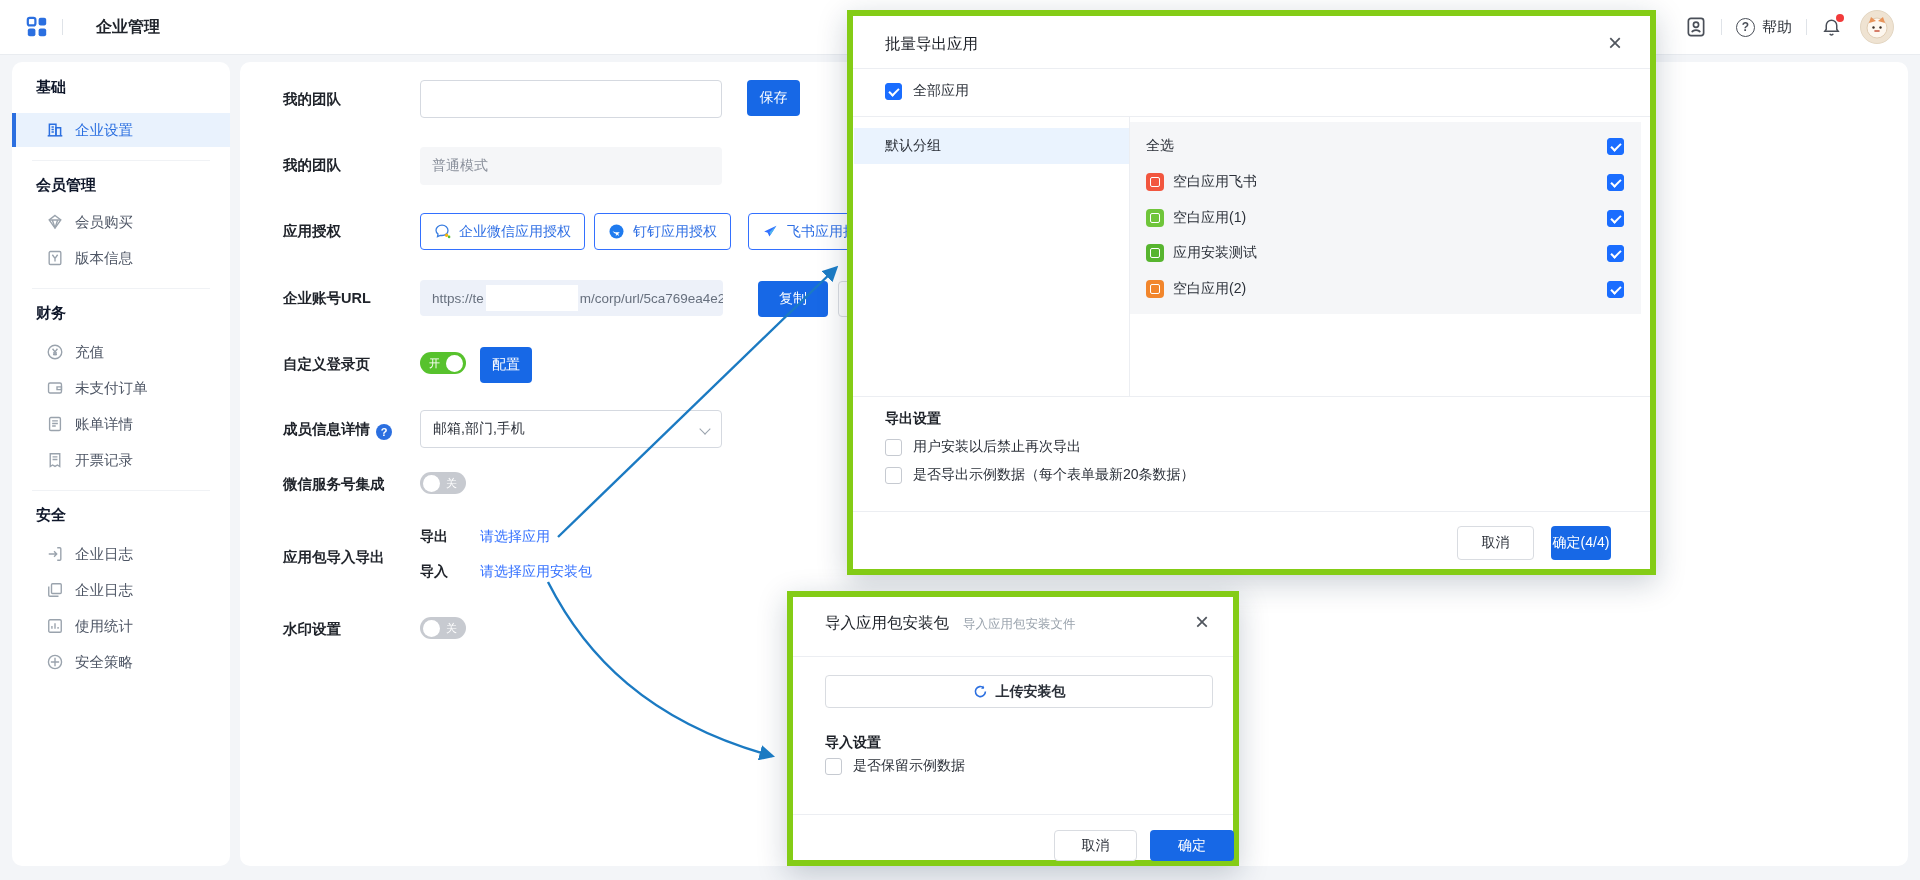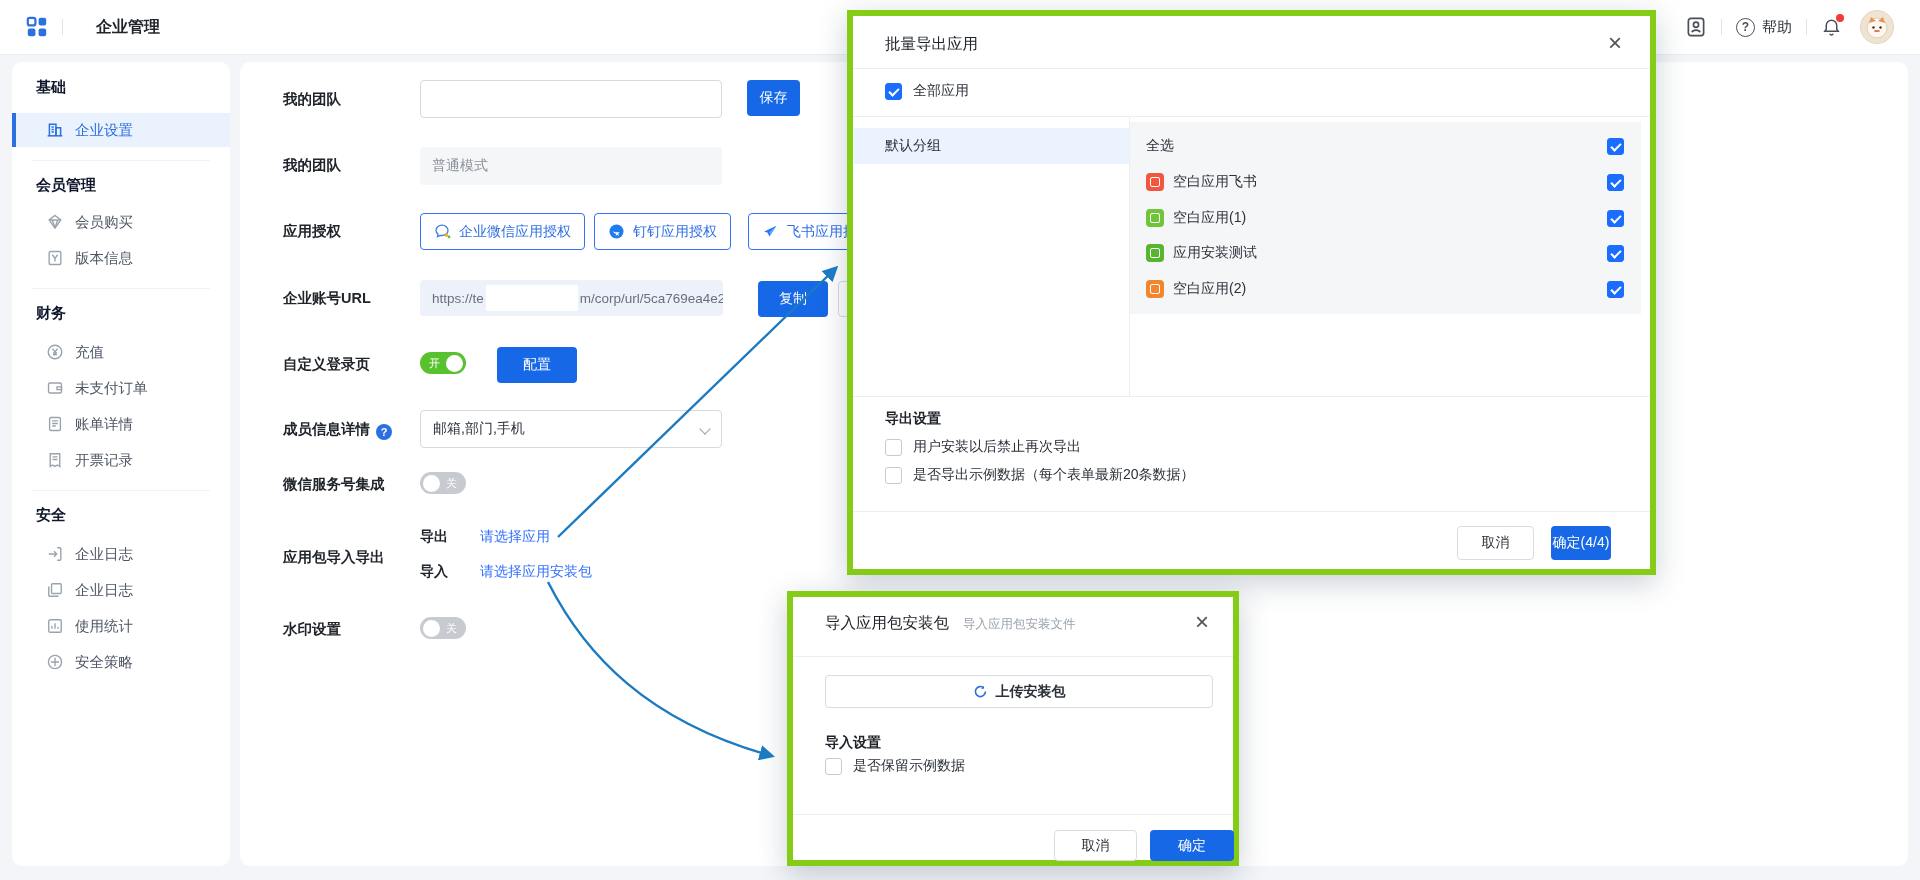--- a/index.html
+++ b/index.html
@@ -313,21 +313,21 @@
       <span>m/corp/url/5ca769ea4e27...</span>
     </div>
     <button class="btn-primary" style="left:518px;top:219px;width:70px;height:36px">复制</button>
     <div class="sliver"></div>
 
     <div class="flabel" style="top:293px">自定义登录页</div>
     <span class="toggle on" style="left:180px;top:290px">
       <span class="tl">开</span>
         <span class="knob"></span>
     </span>
-    <button class="btn-primary" style="left:257px;top:285px;width:80px;height:36px">配置</button>
+    <button class="btn-primary" style="left:240px;top:285px;width:52px;height:36px">配置</button>
 
     <div class="flabel" style="top:358px">
       <span>成员信息详情</span><span class="hb">?</span>
     </div>
     <div class="select" style="top:348px">
       <span>邮箱,部门,手机</span>
       <span class="caret"></span>
     </div>
 
     <div class="flabel" style="top:413px">微信服务号集成</div>

